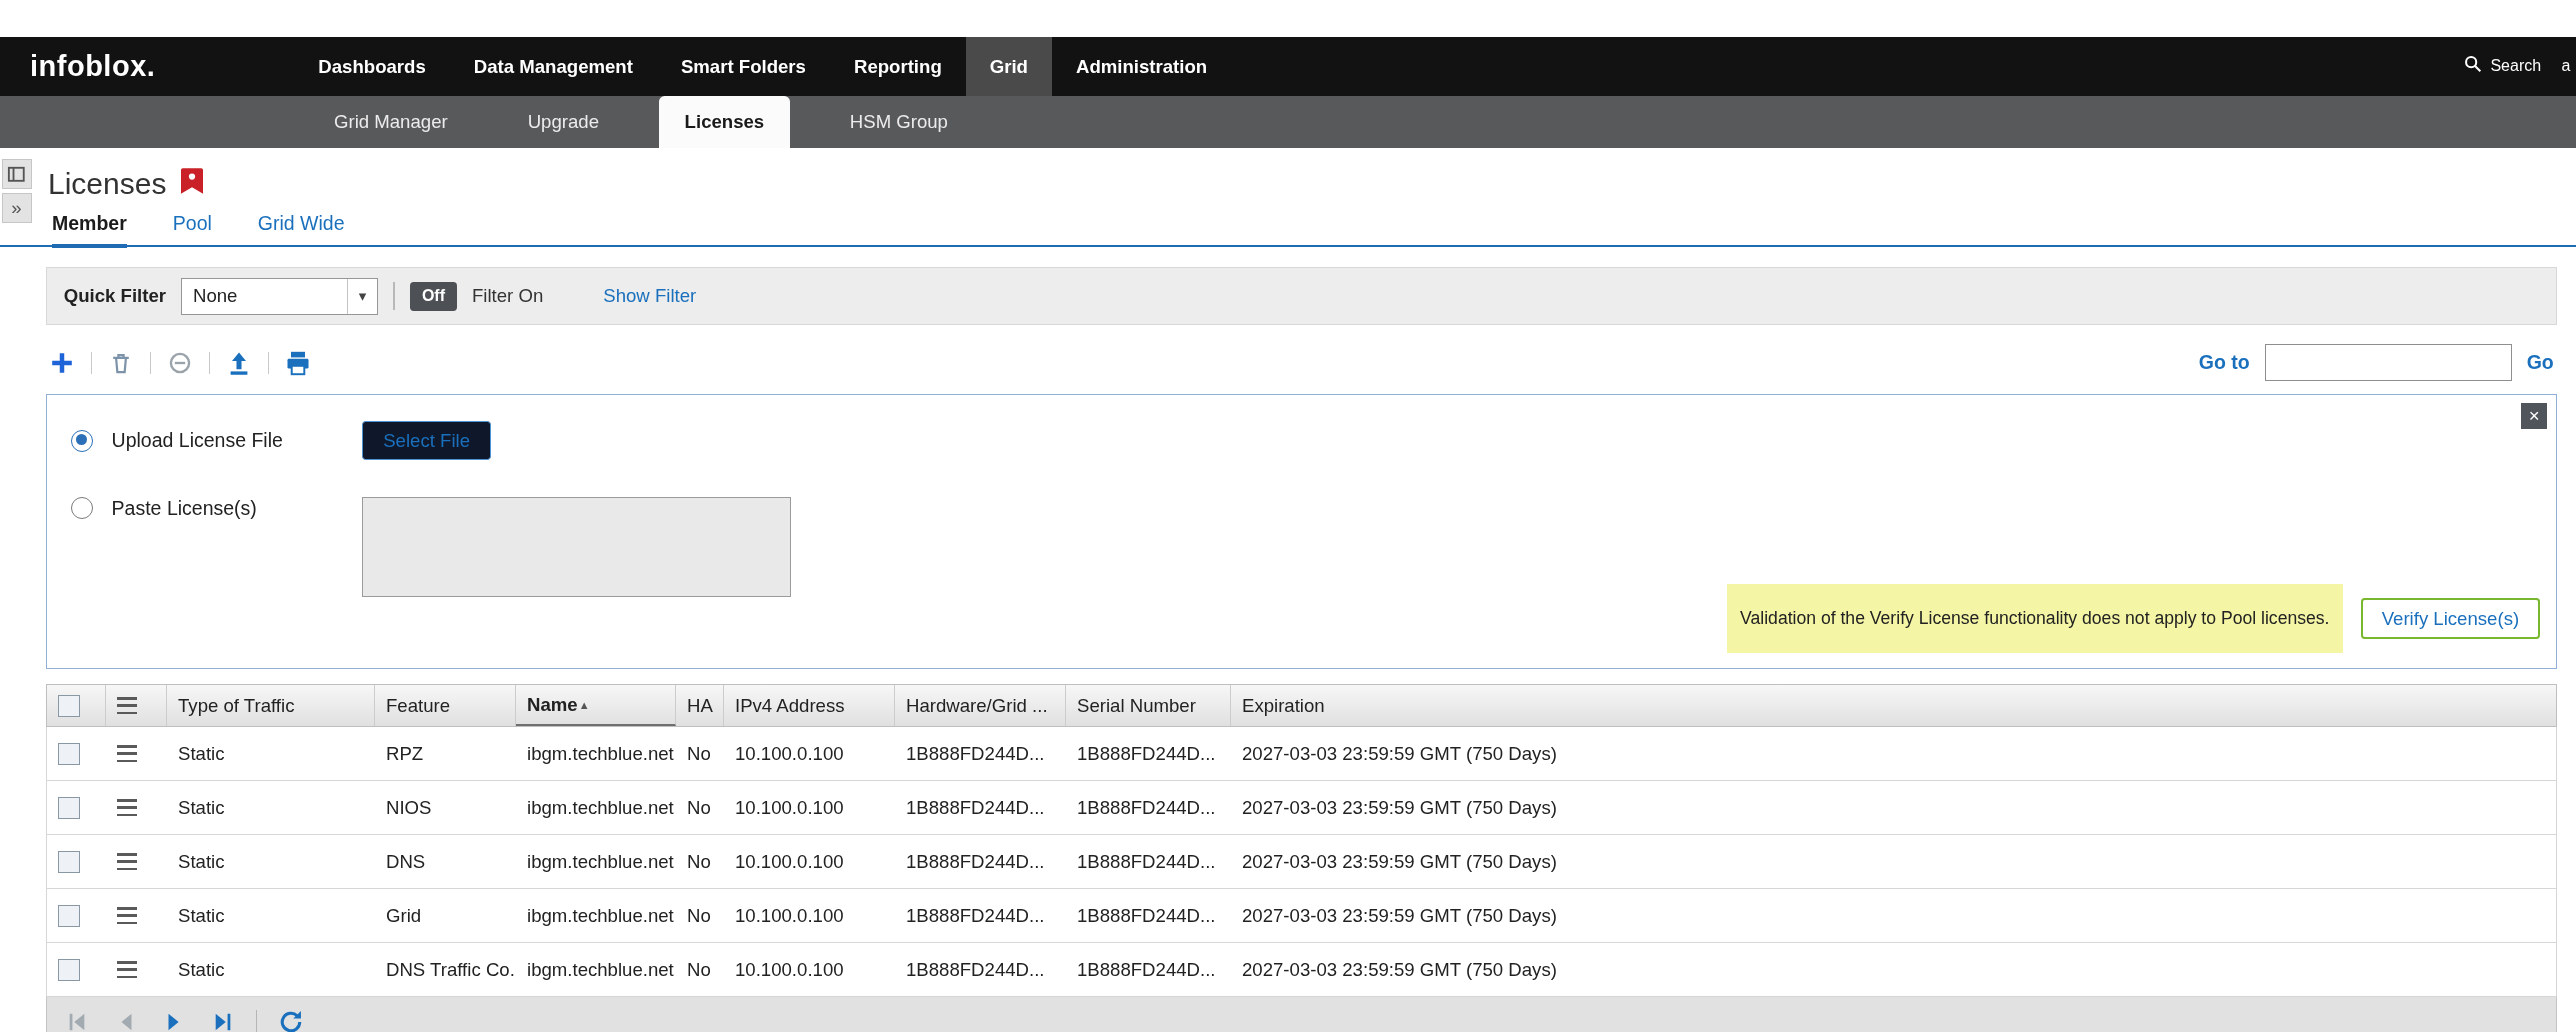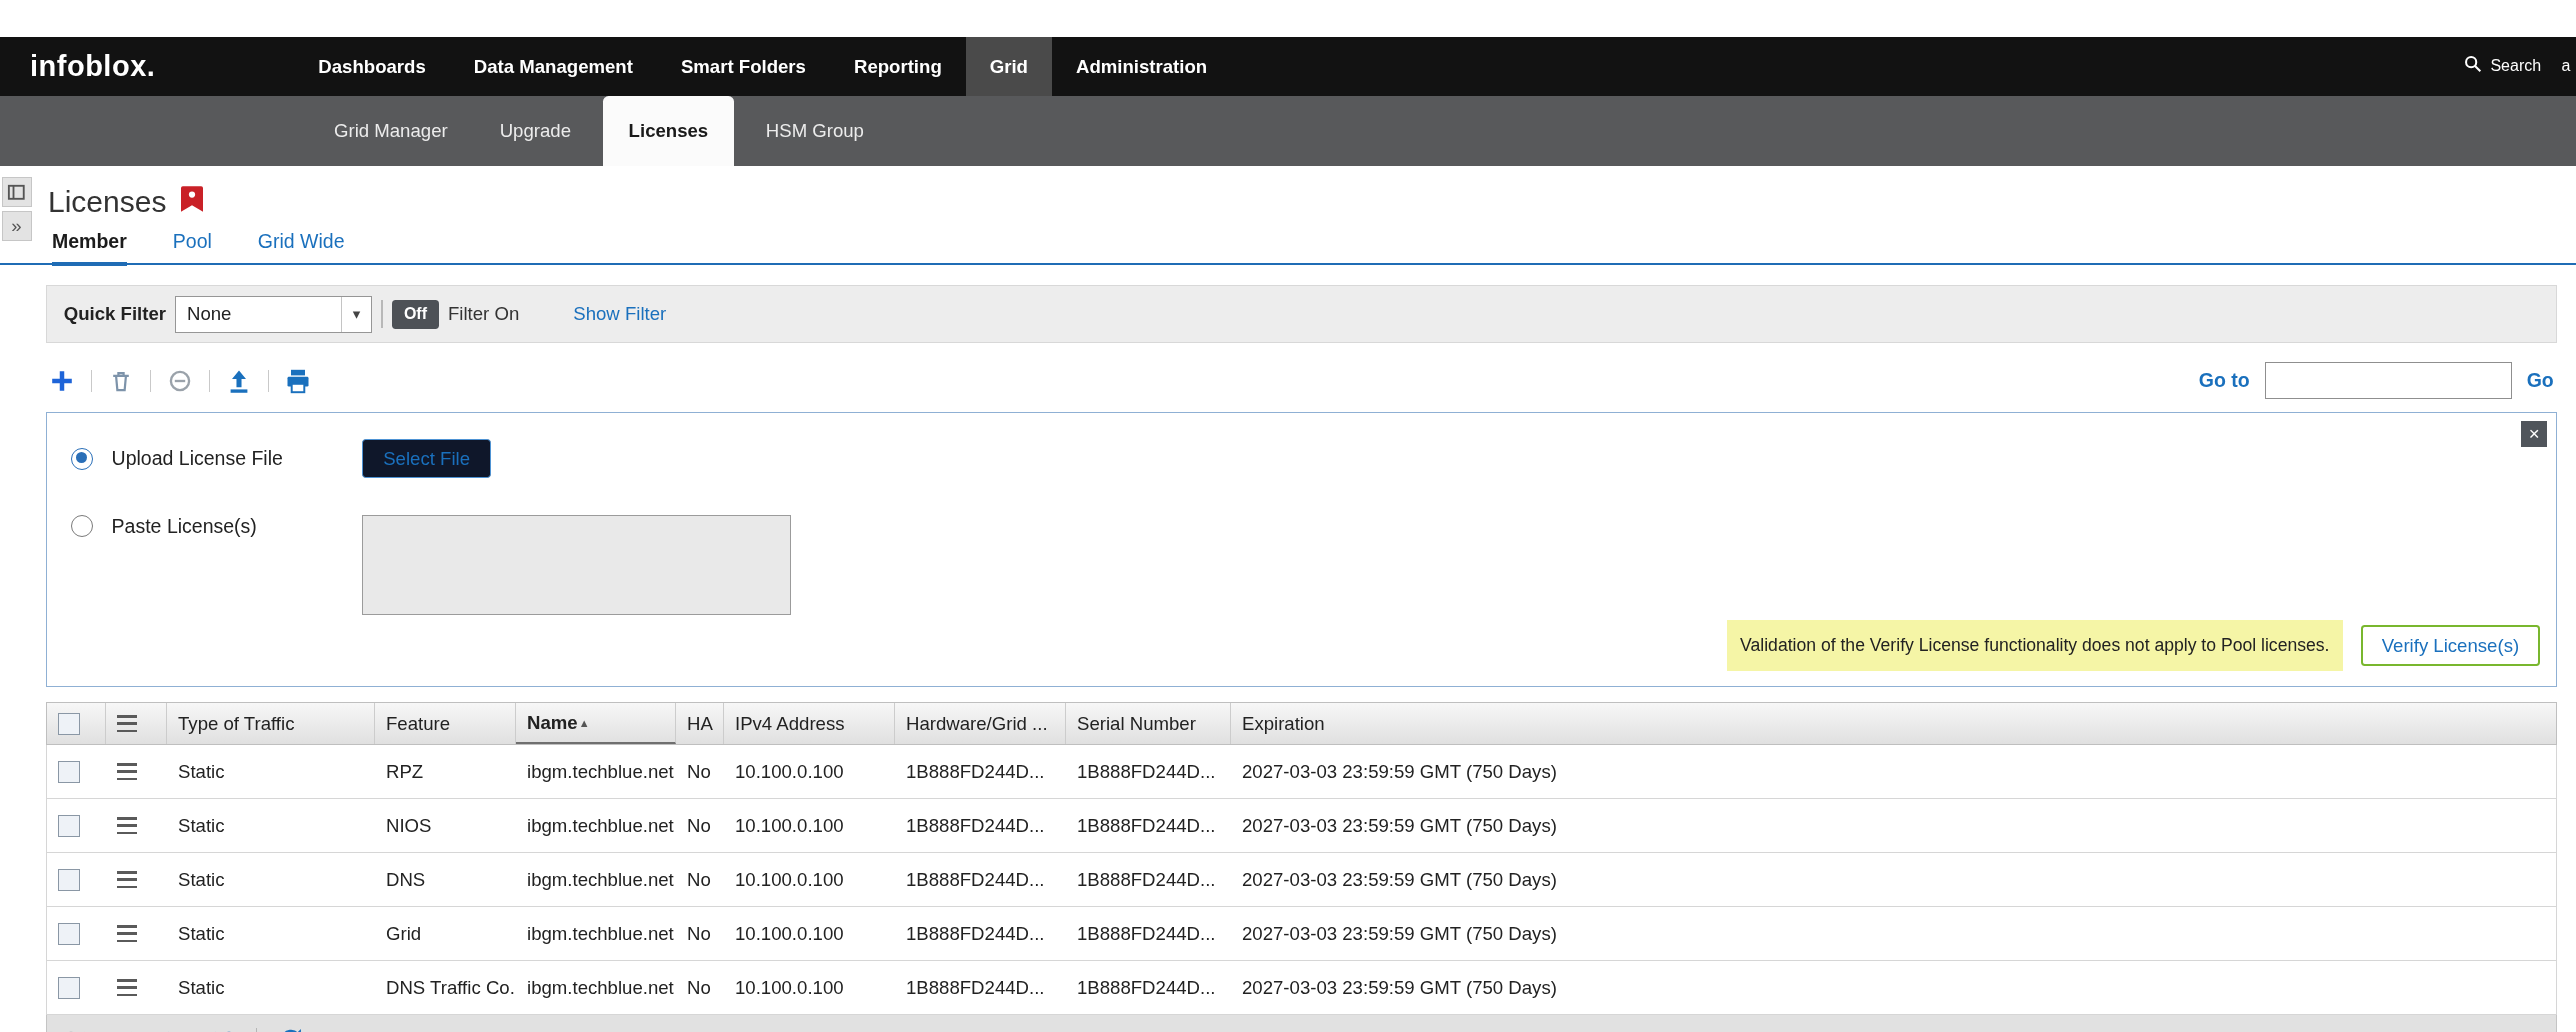--- a/index.html
+++ b/index.html
@@ -10,38 +10,38 @@
   .topbar { height: 59px; background: #121212; display: flex; align-items: center; color: #fff; margin-top: 37px; }
   .logo { font-size: 29px; font-weight: bold; letter-spacing: 0.5px; padding-left: 30px; }
   .topmenu { display: flex; align-items: stretch; height: 100%; margin-left: 139px; }
   .topmenu-item { display: flex; align-items: center; padding: 0 24px; font-weight: bold; font-size: 18.6px; cursor: pointer; }
   .topmenu-item.active { background: #4a4a4a; }
   .topbar-right { margin-left: auto; display: flex; align-items: center; gap: 7.4px; padding-right: 5.6px; }
   .topbar-right .search-label { font-size: 16px; }
   .topbar-right .user-label { font-size: 16px; margin-left: 13px; }
 
   
-  .subbar { height: 70px; background: #58595b; display: flex; align-items: stretch; padding-left: 308px; }
+  .subbar { height: 52px; background: #58595b; display: flex; align-items: stretch; padding-left: 308px; gap: 28px; }
   .subtab { display: flex; align-items: center; padding: 0 26px; color: #ececec; font-size: 18.6px; cursor: pointer; }
   .subtab.active { background: #fbfbfb; color: #1a1a1a; font-weight: bold; border-radius: 5.6px 5.6px 0 0; margin-left: 5.6px; margin-right: 5.6px; }
 
   
   .content { position: relative; height: 916px; background: #fff; }
 
   .left-strip { position: absolute; left: 0; top: 11px; width: 33px; display: flex; flex-direction: column; gap: 3.7px; align-items: center; }
   .strip-btn { width: 30px; height: 30px; background: #e3e3e3; border: 0.9px solid #c6c6c6; display: flex; align-items: center; justify-content: center; color: #555; font-size: 18.6px; cursor: pointer; }
 
   .page-head { display: flex; align-items: center; gap: 15px; padding: 18.6px 0 0 48px; }
   .page-title { font-size: 30px; color: #333; font-weight: normal; }
 
   .view-tabs { display: flex; gap: 46px; padding-left: 52px; margin-top: 11px; border-bottom: 2.8px solid #1f6cb5; }
   .view-tab { font-size: 19.5px; padding-bottom: 9.3px; color: #1a70bd; cursor: pointer; border-bottom: 4.6px solid transparent; margin-bottom: -2.8px; }
   .view-tab.active { color: #1c1c1c; font-weight: bold; border-bottom: 4.6px solid #1f6cb5; }
 
-  .qf-bar { margin: 20.4px 18.6px 0 46px; background: #ededed; border: 0.9px solid #d8d8d8; height: 58px; display: flex; align-items: center; padding: 0 16.7px; gap: 9px; }
+  .qf-bar { margin: 20.4px 18.6px 0 46px; background: #ededed; border: 0.9px solid #d8d8d8; height: 58px; display: flex; align-items: center; padding: 0 16.7px; gap: 15px; }
   .qf-label { font-weight: bold; font-size: 18.6px; }
   .qf-select { width: 197px; height: 37px; background: #fff; border: 0.9px solid #969696; display: flex; align-items: center; justify-content: space-between; padding-left: 11px; cursor: pointer; }
   .qf-select .chev { width: 30px; height: 100%; display: flex; align-items: center; justify-content: center; border-left: 0.9px solid #c4c4c4; color: #444; font-size: 15px; }
   .qf-divider { width: 1.9px; height: 28px; background: #b8b8b8; }
   .off-btn { background: #4d5156; color: #fff; font-size: 16px; font-weight: bold; padding: 5.6px 12px; border-radius: 3.7px; cursor: pointer; }
   .filter-on-label { color: #333; }
   .show-filter { color: #1a70bd; margin-left: 45px; cursor: pointer; }
 
   .toolbar { margin: 16.7px 18.6px 0 46px; display: flex; align-items: center; height: 41px; }
   .tool-icons { display: flex; align-items: center; gap: 13px; }
@@ -58,21 +58,21 @@
   .row-upload { padding-top: 26px; }
   .row-paste { margin-top: 37px; align-items: flex-start; }
   .radio { width: 22px; height: 22px; border: 1.9px solid #7a7a7a; border-radius: 50%; background: #fff; position: relative; flex: none; cursor: pointer; }
   .radio.selected { border-color: #2a6fb8; }
   .radio.selected::after { content: ""; position: absolute; left: 3.7px; top: 3.7px; width: 11px; height: 11px; border-radius: 50%; background: #2a6fb8; }
   .radio-label { font-size: 19.5px; width: 232px; }
   .file-input { width: 345px; height: 39px; border: 0.9px solid #8a8a8a; font-size: 17.6px; padding: 0 9.3px; }
   .select-file-btn { height: 39px; padding: 0 20px; background: #0f172a; border: 0.9px solid #4e93d4; border-radius: 3.7px; color: #1a70bd; font-size: 18.6px; cursor: pointer; font-family: "Liberation Sans", sans-serif; }
   .paste-area { width: 429px; height: 100px; background: #e9e9e9; border: 0.9px solid #9b9b9b; resize: none; font-family: "Liberation Sans", sans-serif; font-size: 17.6px; padding: 7.4px; }
   .panel-bottom { position: absolute; right: 16.7px; bottom: 15px; display: flex; align-items: center; gap: 18.6px; }
-  .verify-note { background: #f5f5a6; padding: 15px 13px; font-size: 17.6px; color: #222; }
+  .verify-note { background: #f5f5a6; padding: 24px 13px; font-size: 17.6px; color: #222; }
   .verify-btn { background: #fff; border: 2.8px solid #79b72e; border-radius: 3.7px; color: #1a70bd; font-size: 18.6px; padding: 7.4px 18.6px; cursor: pointer; font-family: "Liberation Sans", sans-serif; }
 
   
   .grid-table { margin: 15px 18.6px 0 46px; }
   .t-header { display: flex; align-items: center; height: 43px; background: linear-gradient(#f7f7f7, #e0e0e0); border: 0.9px solid #bfbfbf; font-size: 18.6px; color: #222; }
   .t-header .cell { border-right: 0.9px solid #cccccc; height: 100%; display: flex; align-items: center; }
   .t-header .cell:last-child { border-right: none; }
   .t-row { display: flex; align-items: center; height: 54px; background: #fff; border-bottom: 0.9px solid #d6d6d6; border-left: 0.9px solid #d6d6d6; border-right: 0.9px solid #d6d6d6; font-size: 18.6px; }
   .cell { padding-left: 11px; overflow: hidden; white-space: nowrap; }
   .c-check { width: 59px; }

